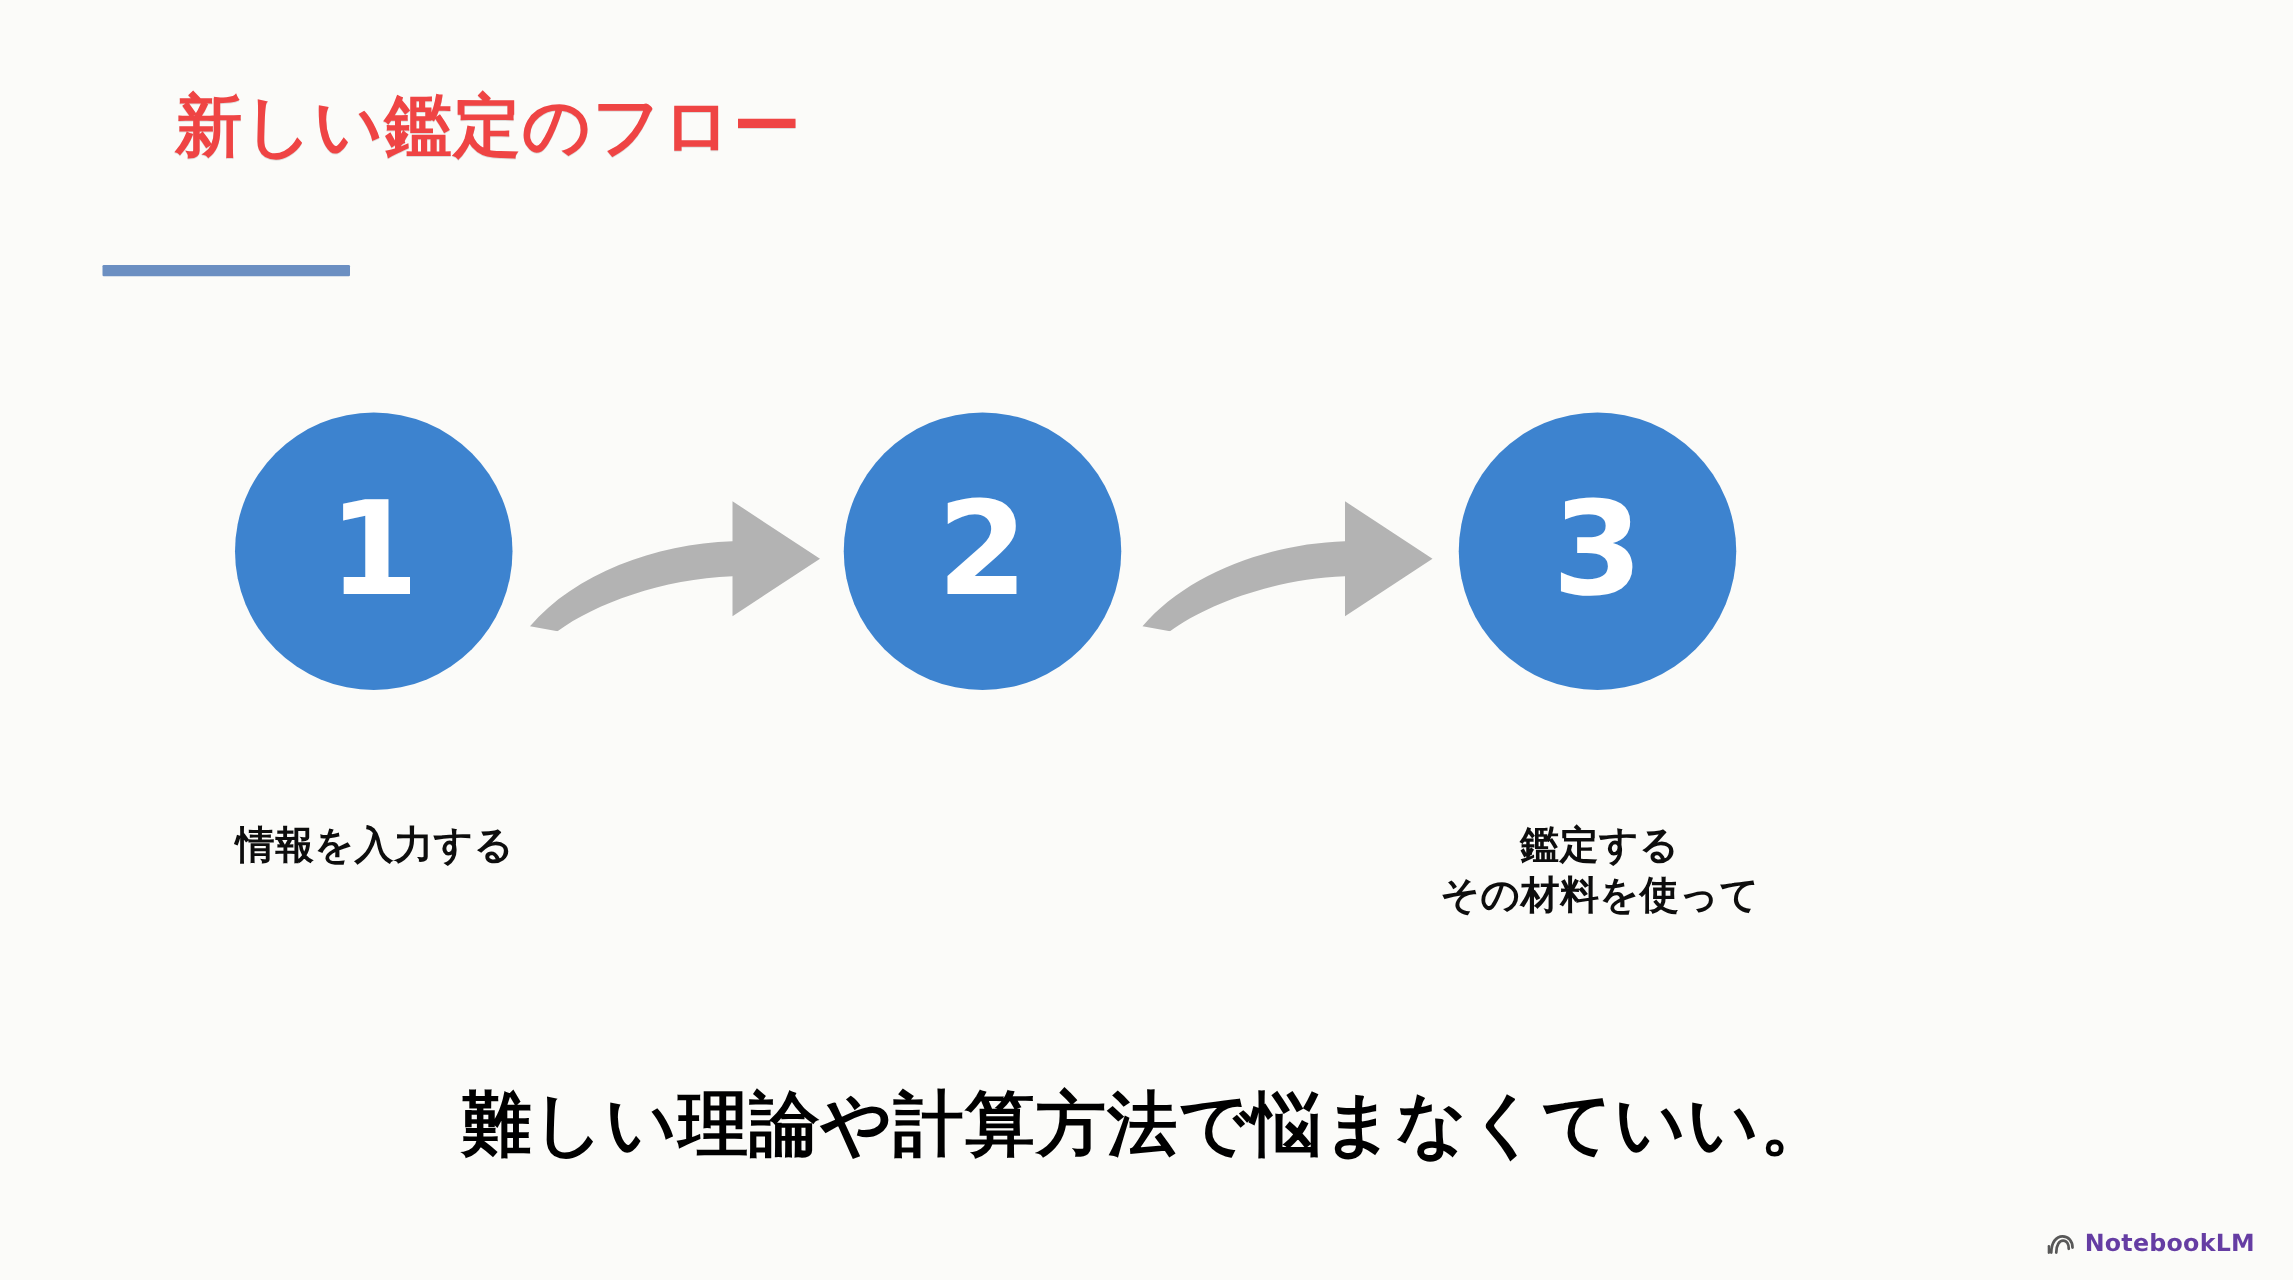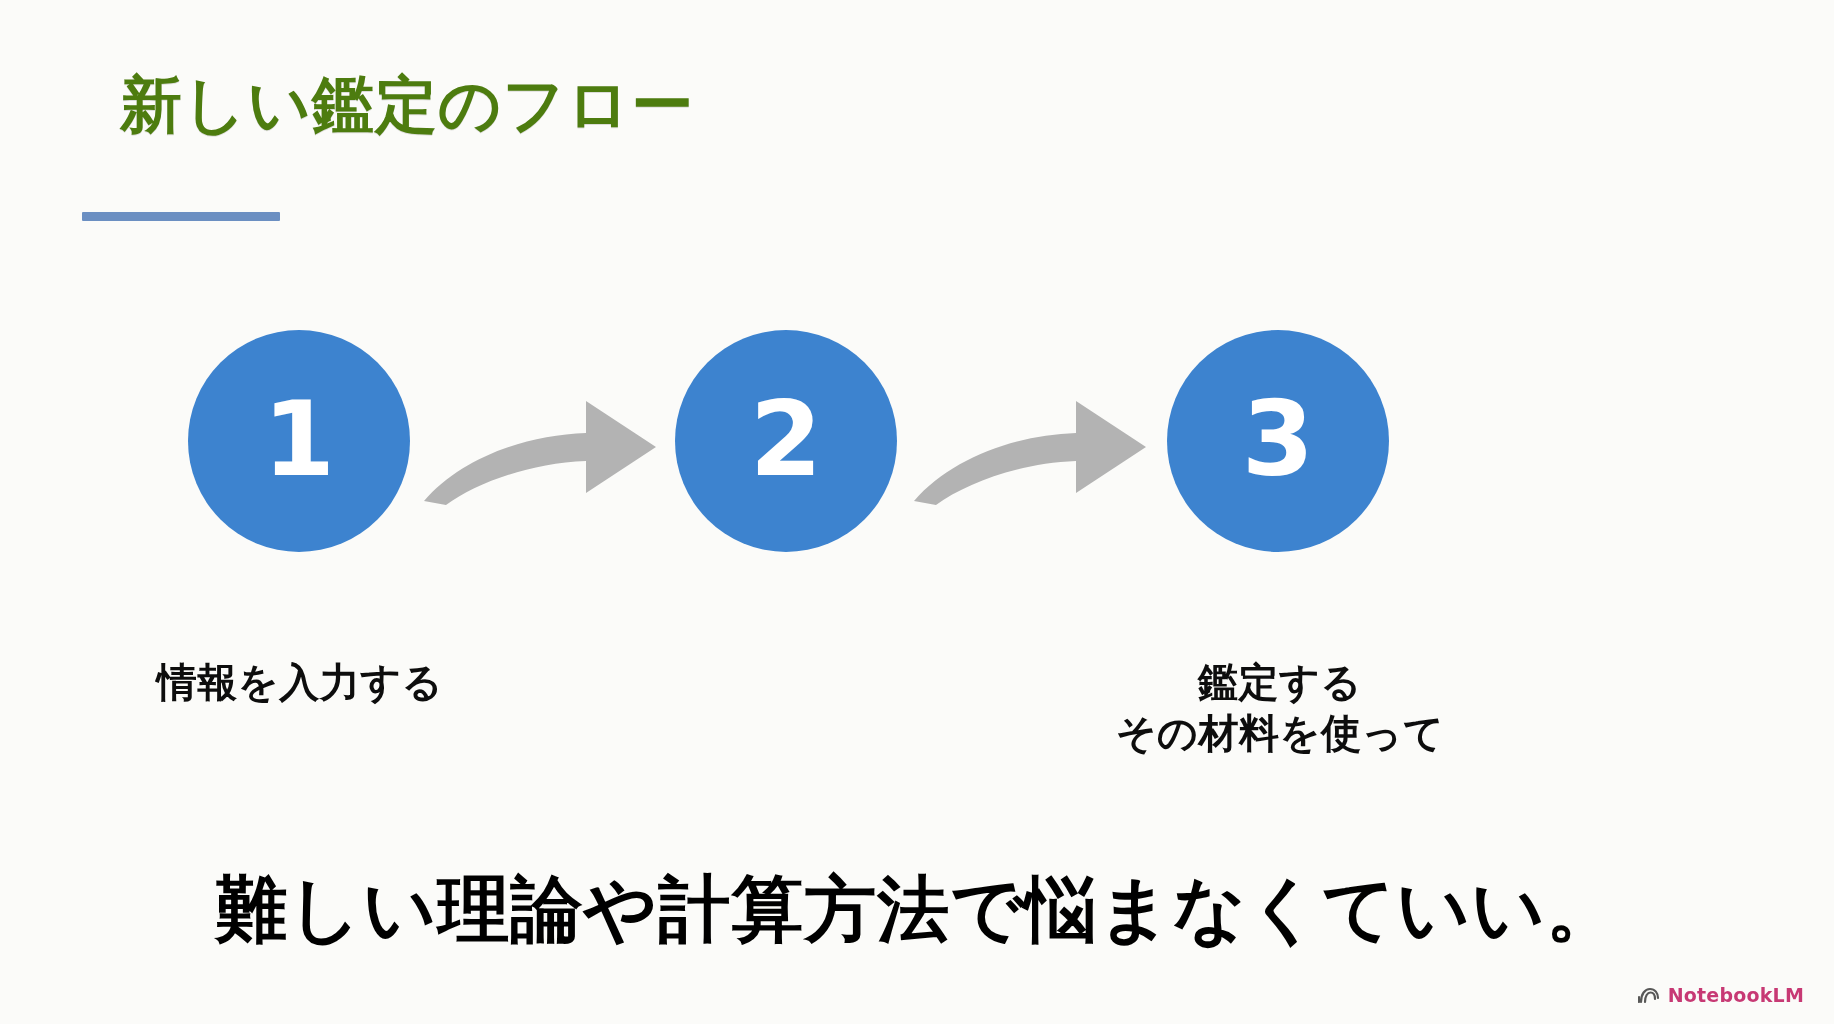--- a/index.html
+++ b/index.html
@@ -21,27 +21,28 @@
     background: #fbfbf9;
   }
 
   
   .title-block {
     position: absolute;
     left: 120px;
     top: 72px;
   }
   .slide-title {
-    font-size: 62px;
-    font-weight: 700;
-    color: #4d7c0f;
+    font-size: 54px;
+    font-weight: 700;
+    color: #ef4444;
     letter-spacing: 1px;
     line-height: 1.06;
     white-space: nowrap;
     text-shadow: 0 1px 0 rgba(0,0,0,0.12);
+    margin-left: 20px;
   }
   .title-underline {
     position: absolute;
     left: -38px;
     top: 140px;
     width: 198px;
     height: 9px;
     background: #6b8fc2;
     border-radius: 1px;
   }
@@ -90,59 +91,59 @@
   .captions {
     position: absolute;
     top: 655px;
     left: 0;
     width: 1834px;
     height: 140px;
   }
   .caption {
     position: absolute;
     text-align: center;
-    font-size: 40px;
+    font-size: 31px;
     font-weight: 700;
     color: #0d0d0d;
     line-height: 1.28;
     letter-spacing: 0.5px;
   }
   #caption-1 { left: 90px; width: 420px; top: 2px; }
   #caption-2 { left: 580px; width: 420px; top: 2px; }
   #caption-3 { left: 1060px; width: 440px; top: 2px; }
   .caption .line { display: block; white-space: nowrap; }
 
   
   .tagline {
     position: absolute;
     top: 862px;
     left: 0;
     width: 1834px;
     text-align: center;
-    font-size: 72px;
+    font-size: 56px;
     font-weight: 700;
     color: #000000;
     letter-spacing: 1px;
     white-space: nowrap;
   }
 
   
   .watermark {
     position: absolute;
     right: 30px;
     bottom: 18px;
     display: flex;
     align-items: center;
     gap: 8px;
     opacity: 0.85;
   }
   .watermark .wm-text {
     font-size: 19px;
     font-weight: 600;
-    color: #be185d;
+    color: #4c1d95;
     letter-spacing: 0.2px;
   }
   .watermark svg { display: block; }
 </style>
 </head>
 <body>
 
 <div class="slide">
 
   <div class="title-block">

